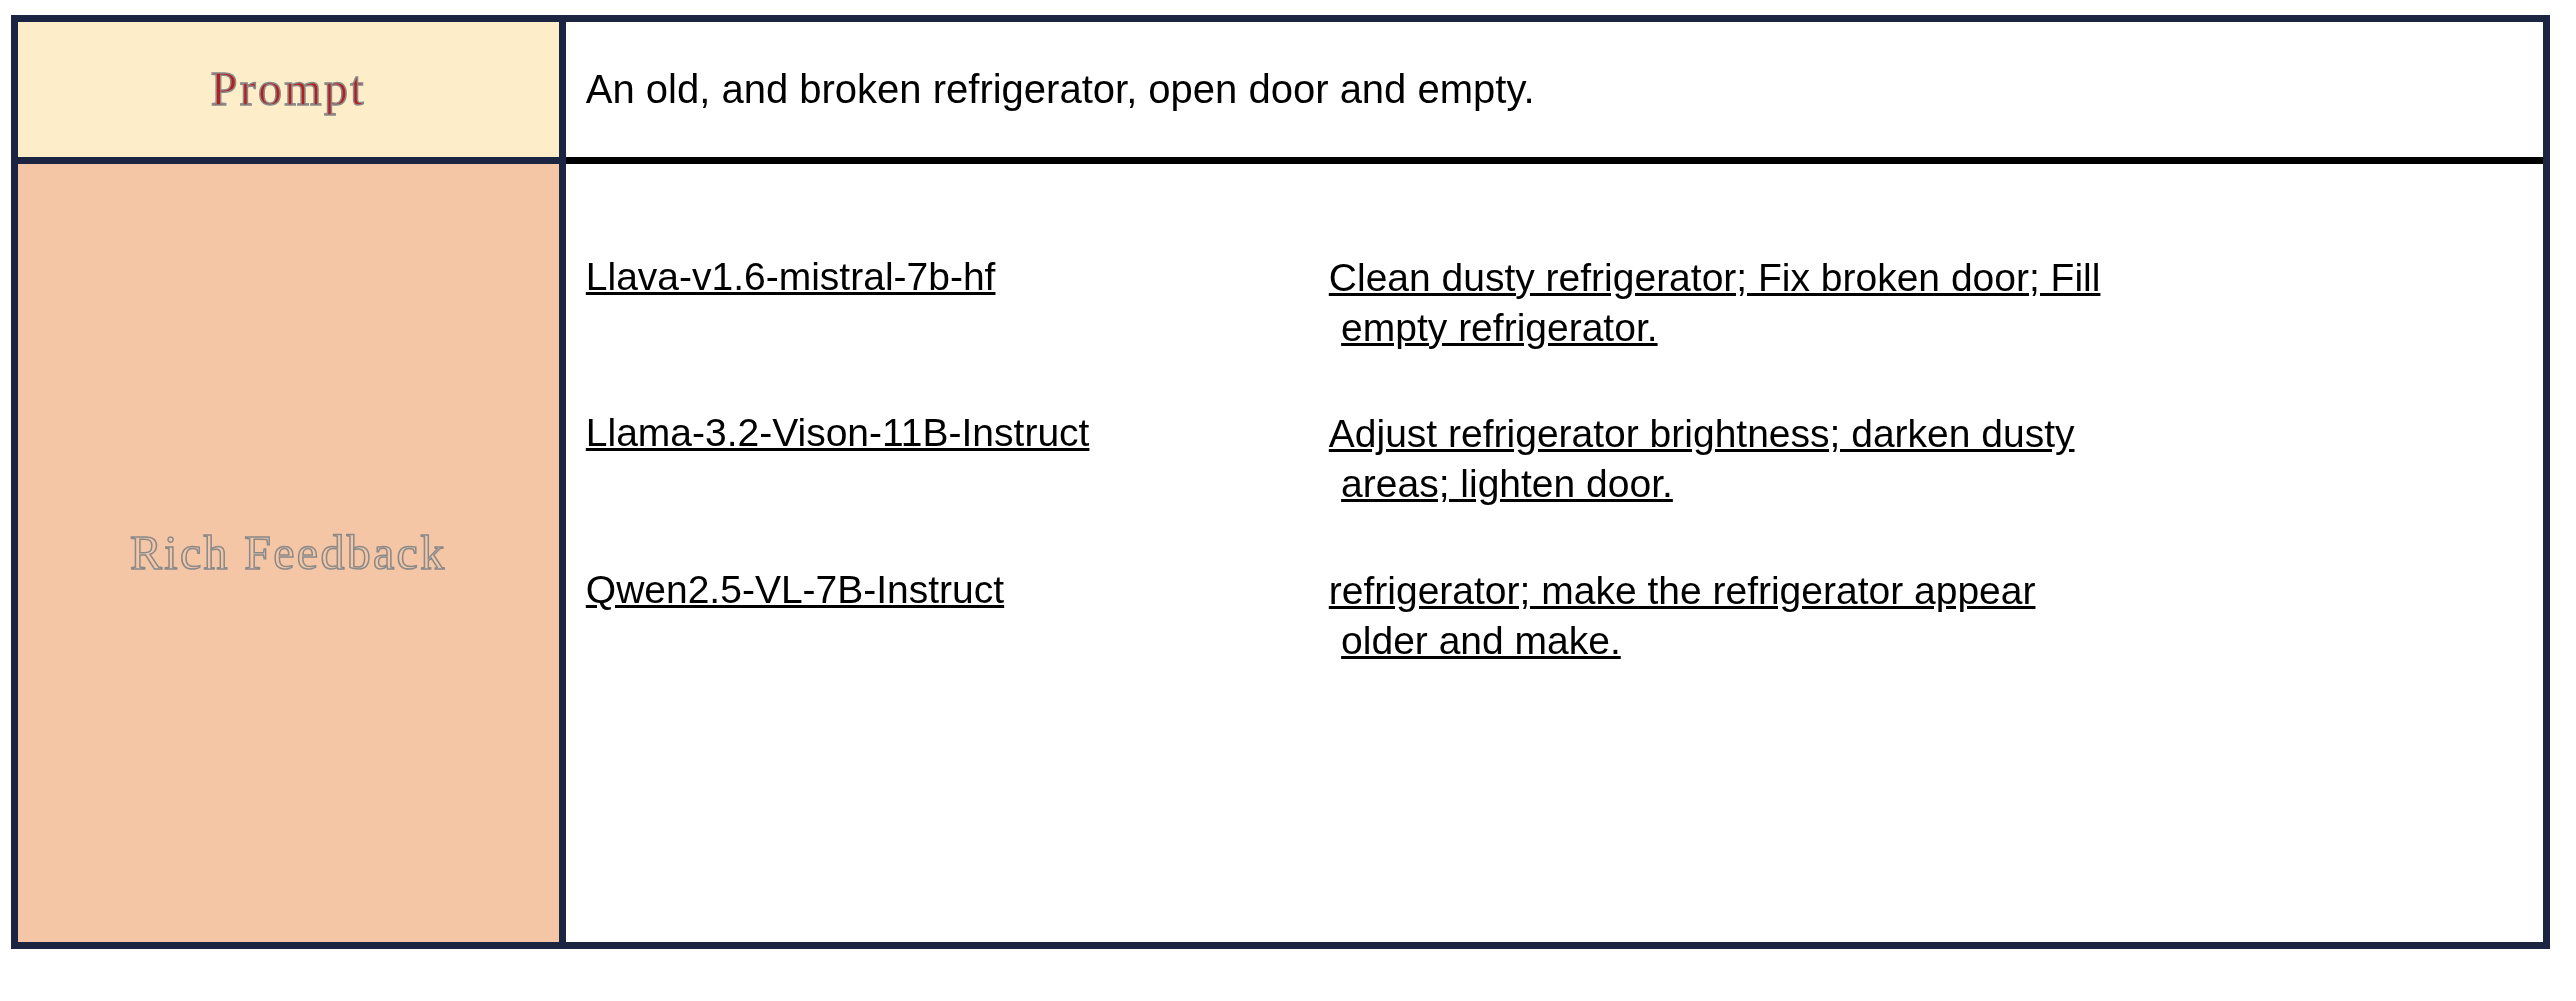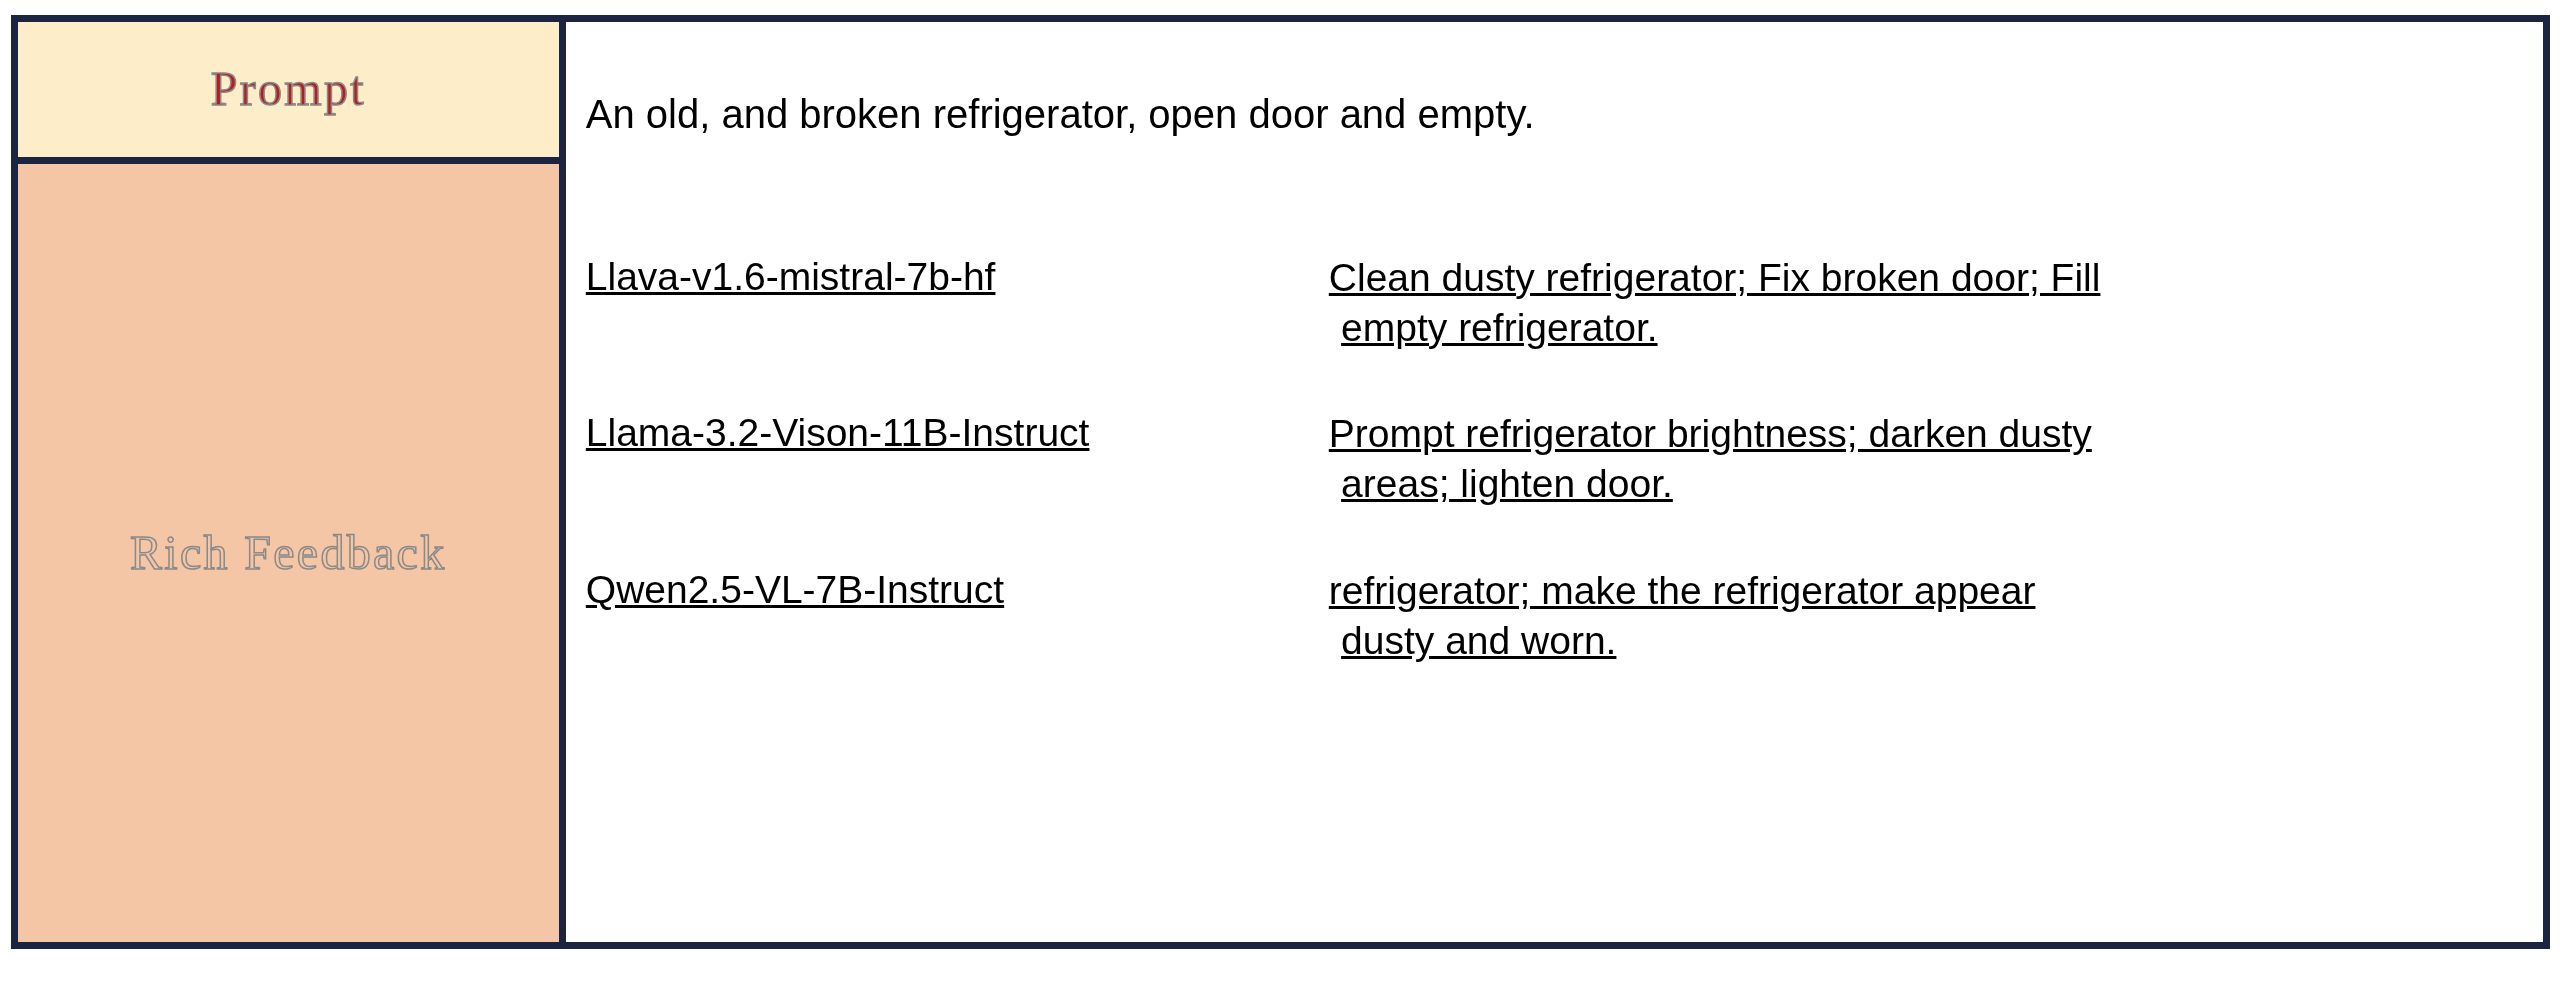--- a/index.html
+++ b/index.html
@@ -103,21 +103,20 @@
     top: 0;
     right: 0;
     height: 100%;
     box-sizing: border-box;
     background: #ffffff;
   }
   .content-cell.prompt-content {
     border-bottom: 7px solid #000000;
     display: flex;
     align-items: center;
-    margin-top: 25px;
   }
 
   .prompt-text {
     font-family: "Liberation Sans", sans-serif;
     font-size: 40px;
     color: #000000;
     padding-left: 20px;
     line-height: 1.15;
     white-space: nowrap;
   }
@@ -195,30 +194,30 @@
               <div class="model-name">Llava-v1.6-mistral-7b-hf</div>
               <div class="feedback-text">
                 <span class="fb-line">Clean dusty refrigerator; Fix broken door; Fill</span>
                 <span class="fb-line">empty refrigerator.</span>
               </div>
             </div>
 
             <div class="feedback-row">
               <div class="model-name">Llama-3.2-Vison-11B-Instruct</div>
               <div class="feedback-text">
-                <span class="fb-line">Prompt refrigerator brightness; darken dusty</span>
+                <span class="fb-line">Adjust refrigerator brightness; darken dusty</span>
                 <span class="fb-line">areas; lighten door.</span>
               </div>
             </div>
 
             <div class="feedback-row">
               <div class="model-name">Qwen2.5-VL-7B-Instruct</div>
               <div class="feedback-text">
                 <span class="fb-line">refrigerator; make the refrigerator appear</span>
-                <span class="fb-line">dusty and worn.</span>
+                <span class="fb-line">older and make.</span>
               </div>
             </div>
 
           </div>
         </div>
       </div>
 
     </div>
   </div>
 </div>

